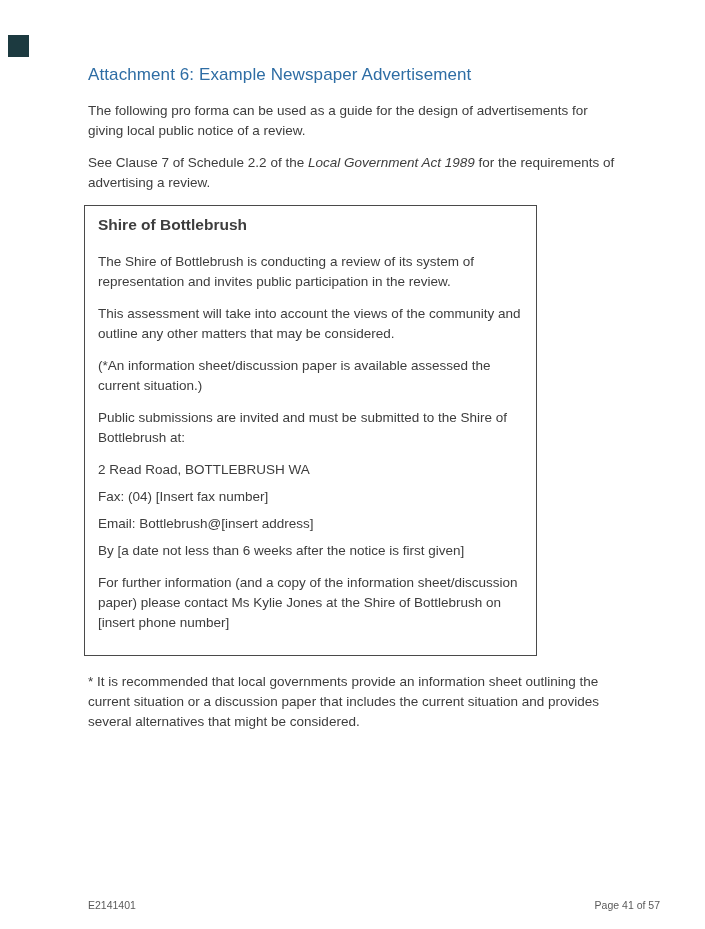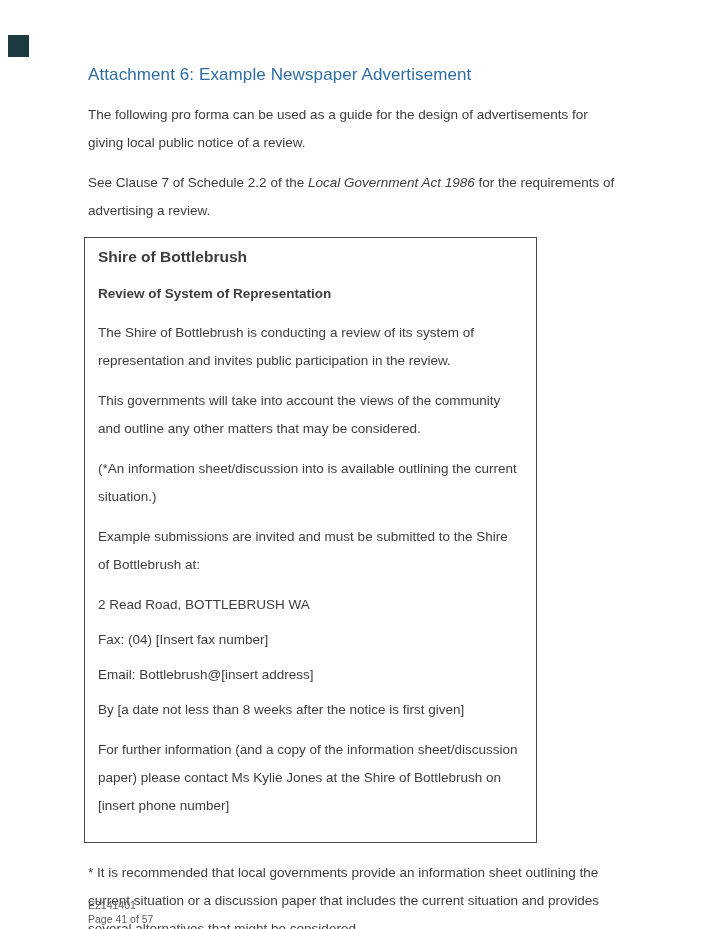--- a/index.html
+++ b/index.html
@@ -26,21 +26,21 @@
   .content{
     position:absolute;left:88px;top:64px;width:530px;
   }
   h1.title{
     font-size:17px;font-weight:400;line-height:22px;
     color:var(--heading-blue);
     margin:0 0 15px 0;
     letter-spacing:0.1px;
   }
   p.body{
-    font-size:13.5px;line-height:28px;
+    font-size:13.5px;line-height:20px;
     color:var(--body-text);
     margin:0 0 12px 0;
   }
   .advert-box{
     box-sizing:border-box;
     width:453px;
     margin:8px 0 16px -4px;
     border:1px solid var(--box-border);
     padding:9px 15px 12px 13px;
     background:#ffffff;
@@ -59,52 +59,50 @@
   .advert-box p.contact-line{margin-bottom:7px;}
   .advert-box p.by-line{margin:2px 0 12px 0;}
   .advert-box p.last{margin-bottom:10px;}
   p.footnote{margin-bottom:12px;}
   .footer{
     position:absolute;
     left:88px;right:88px;top:898px;
     display:flex;justify-content:space-between;align-items:baseline;
     font-size:10.5px;line-height:14px;
     color:var(--footer-text);
-    flex-direction:column;
   }
 </style>
 </head>
 <body>
 
 <div class="page">
 
   <div class="corner-marker"></div>
 
   <div class="content">
 
     <h1 class="title">Attachment 6: Example Newspaper Advertisement</h1>
 
     <p class="body">The following pro forma can be used as a guide for the design of advertisements for giving local public notice of a review.</p>
 
-    <p class="body"><span>See Clause 7 of Schedule 2.2 of the </span><em>Local Government Act 1986</em><span> for the requirements of advertising a review.</span></p>
+    <p class="body"><span>See Clause 7 of Schedule 2.2 of the </span><em>Local Government Act 1989</em><span> for the requirements of advertising a review.</span></p>
 
     <div class="advert-box">
       <h2>Shire of Bottlebrush</h2>
-      <h3>Review of System of Representation</h3>
 
       <p class="body">The Shire of Bottlebrush is conducting a review of its system of representation and invites public participation in the review.</p>
-      <p class="body">This governments will take into account the views of the community and outline any other matters that may be considered.</p>
-      <p class="body">(*An information sheet/discussion into is available outlining the current situation.)</p>
-      <p class="body">Example submissions are invited and must be submitted to the Shire of Bottlebrush at:</p>
+      <p class="body">This assessment will take into account the views of the community and outline any other matters that may be considered.</p>
+      <p class="body">(*An information sheet/discussion paper is available assessed the current situation.)</p>
+      <p class="body">Public submissions are invited and must be submitted to the Shire of Bottlebrush at:</p>
 
       <p class="body contact-line">2 Read Road, BOTTLEBRUSH WA</p>
       <p class="body contact-line">Fax: (04) [Insert fax number]</p>
       <p class="body contact-line">Email: Bottlebrush@[insert address]</p>
 
-      <p class="body by-line">By [a date not less than 8 weeks after the notice is first given]</p>
+      <p class="body by-line">By [a date not less than 6 weeks after the notice is first given]</p>
 
       <p class="body last">For further information (and a copy of the information sheet/discussion paper) please contact Ms Kylie Jones at the Shire of Bottlebrush on [insert phone number]</p>
     </div>
 
     <p class="body footnote">* It is recommended that local governments provide an information sheet outlining the current situation or a discussion paper that includes the current situation and provides several alternatives that might be considered.</p>
 
   </div>
 
   <div class="footer">
     <span>E2141401</span>

